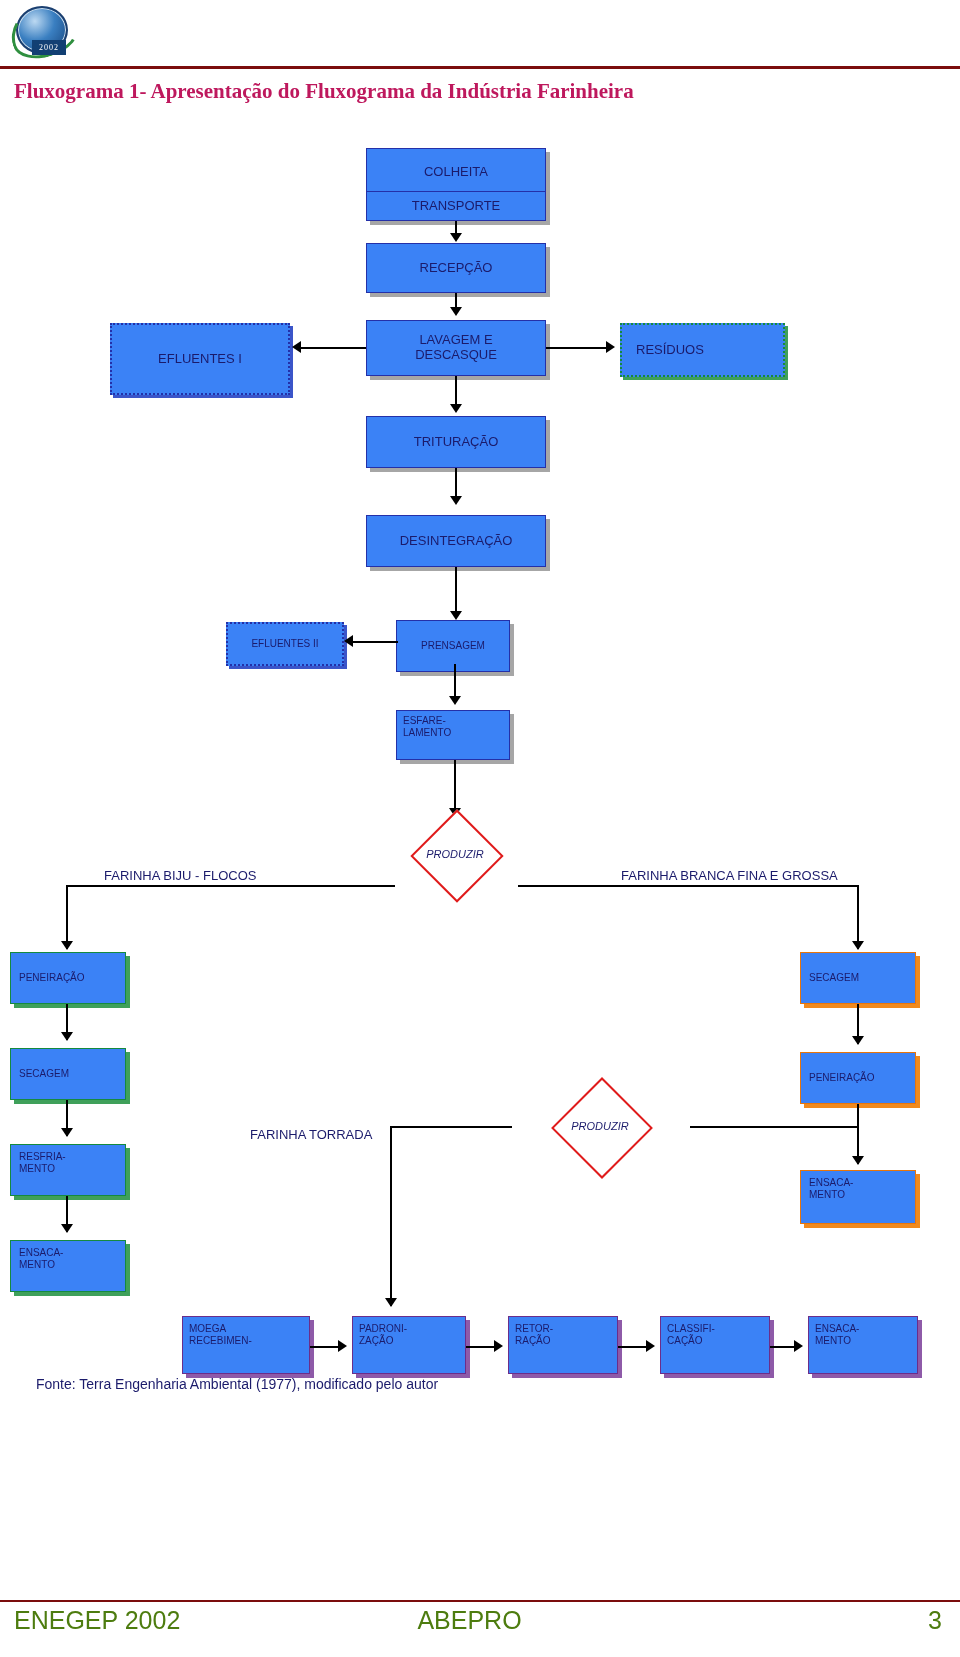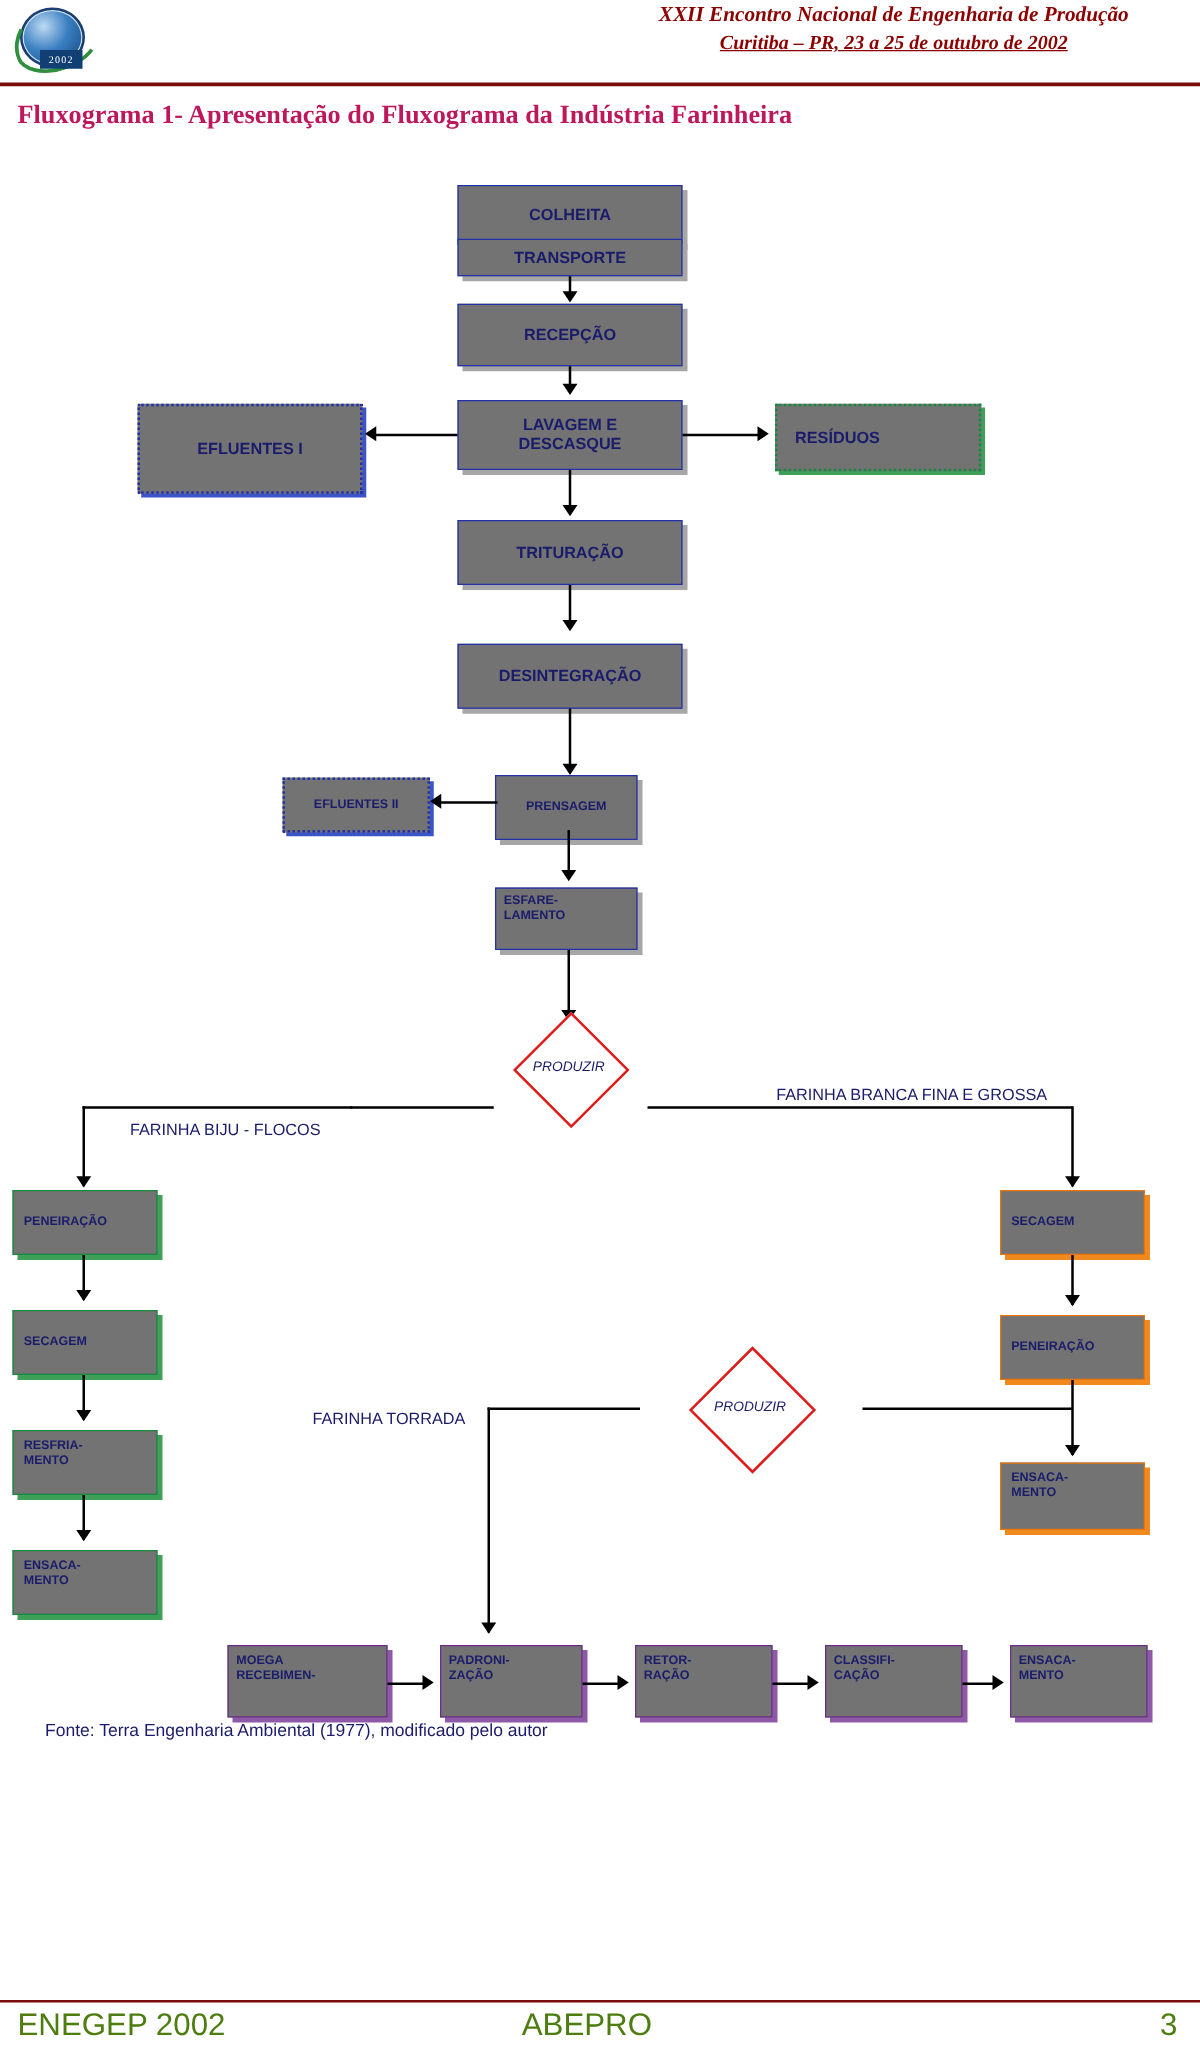--- a/index.html
+++ b/index.html
@@ -43,26 +43,25 @@
 
   
   #doc-title{
     position:absolute;left:14px;top:79px;width:900px;
     font-family:Liberation Serif, serif;font-weight:bold;font-size:21px;color:#be185d;
   }
 
   
   .node{
     position:absolute;box-sizing:border-box;
-    background:#737373;
+    background:#3b82f6;
     display:flex;align-items:center;justify-content:center;
     text-align:center;
     font-size:13px;color:#1b1b6b;
     line-height:1.15;
-    font-weight:bold;
   }
   .node.small{font-size:10px;}
   .node .lbl{padding:0 4px;white-space:pre-line;}
   .b-blue   {border:1.5px solid #2430a8;}
   .b-green  {border:1.5px solid #158a3f;}
   .b-orange {border:1.5px solid #e8750a;}
   .b-purple {border:1.5px solid #6b2d8a;}
   .b-dotblue{border:2px dotted #2430a8;}
   .b-dotgreen{border:2px dotted #158a3f;}
   .shadow-gray{box-shadow:4px 4px 0 0 #a6a6a6;}
@@ -111,24 +110,20 @@
 </style>
 </head>
 <body>
 
 <div id="header">
   <div id="logo">
     <div class="globe"></div>
     <div class="leaf"></div>
     <div class="yearbox">2002</div>
   </div>
-  <div id="header-text">
-    <div class="line1">XXII Encontro Nacional de Engenharia de Produção</div>
-    <div class="line2">Curitiba – PR, 23 a 25 de outubro de 2002</div>
-  </div>
 </div>
 <div id="header-rule"></div>
 
 <div id="doc-title">Fluxograma 1- Apresentação do Fluxograma da Indústria Farinheira</div>
 
 <div class="node b-blue shadow-gray" style="left:366px;top:148px;width:180px;height:48px;">
   <span class="lbl">COLHEITA</span>
 </div>
 
 <div class="node b-blue shadow-gray" style="left:366px;top:191px;width:180px;height:30px;">
@@ -195,21 +190,21 @@
 <div class="ln vline" style="left:454px;top:760px;height:56px;"></div>
 <div class="arrow-d" style="left:449px;top:808px;"></div>
 
 <div class="diamond" style="left:392px;top:823px;width:126px;height:62px;">
   <div class="dshape" style="width:62px;height:62px;left:32px;top:0;"></div>
   <div class="dlabel">PRODUZIR</div>
 </div>
 <div class="ln hline" style="left:280px;top:885px;width:115px;"></div>
 <div class="ln hline" style="left:518px;top:885px;width:110px;"></div>
 
-<div class="freetext" style="left:104px;top:868px;margin-top:28px;">FARINHA BIJU - FLOCOS</div>
+<div class="freetext" style="left:104px;top:868px;">FARINHA BIJU - FLOCOS</div>
 <div class="freetext" style="left:585px;top:868px;margin-left:36px;">FARINHA BRANCA FINA E GROSSA</div>
 
 <div class="ln vline" style="left:280px;top:885px;height:0px;"></div>
 <div class="ln hline" style="left:66px;top:885px;width:216px;"></div>
 <div class="ln vline" style="left:66px;top:885px;height:64px;"></div>
 <div class="arrow-d" style="left:61px;top:941px;"></div>
 
 <div class="ln hline" style="left:628px;top:885px;width:230px;"></div>
 <div class="ln vline" style="left:857px;top:885px;height:64px;"></div>
 <div class="arrow-d" style="left:852px;top:941px;"></div>

